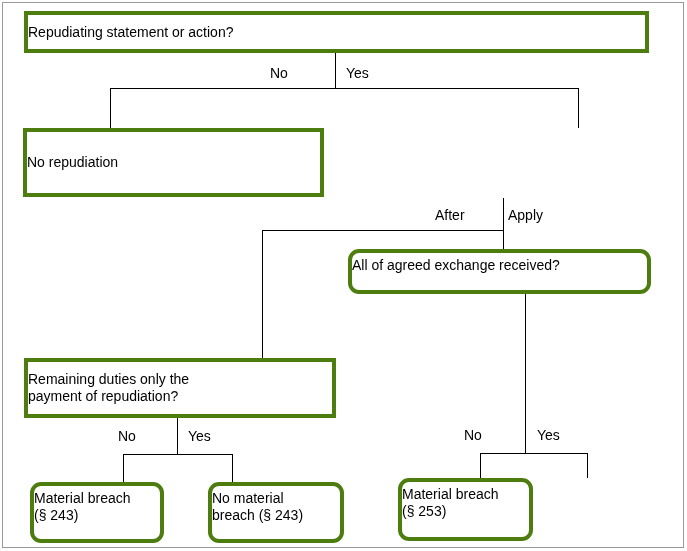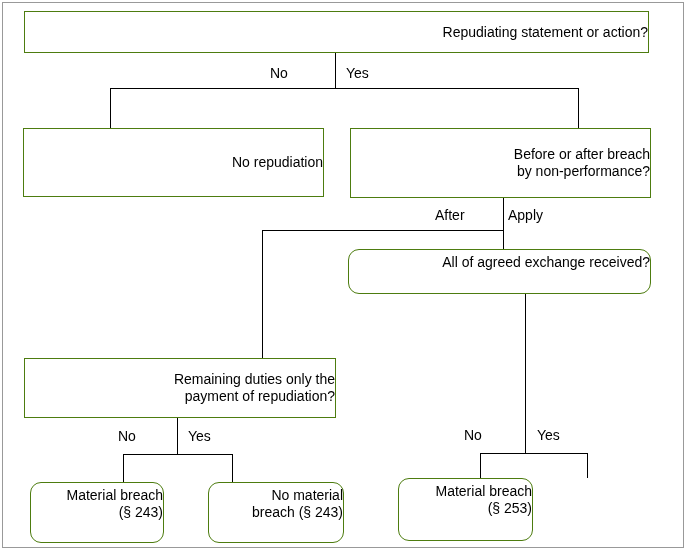--- a/index.html
+++ b/index.html
@@ -21,30 +21,29 @@
     position: absolute;
     left: 2px;
     top: 2px;
     width: 682px;
     height: 546px;
     border: 1px solid #999999;
     box-sizing: border-box;
   }
   .node {
     position: absolute;
-    border: 1px solid #4d7c0f;
+    border: 4px solid #4d7c0f;
     background: #ffffff;
     box-sizing: border-box;
     display: flex;
     flex-direction: column;
-    align-items: flex-end;
+    align-items: flex-start;
     justify-content: center;
     text-align: center;
     line-height: 17px;
-    padding-left: 8px;
   }
   .node.top-pad {
     justify-content: flex-start;
     padding-top: 4px;
     border-radius: 11px;
   }
   .ln {
     position: absolute;
     background: #000000;
   }
@@ -64,24 +63,20 @@
   <div class="frame"></div>
 
   <div class="node" style="left:24px; top:11px; width:625px; height:42px;">
     <div>Repudiating statement or action?</div>
   </div>
 
   <div class="node" style="left:23px; top:128px; width:301px; height:69px;">
     <div>No repudiation</div>
   </div>
 
-  <div class="node" style="left:350px; top:128px; width:301px; height:70px;">
-    <div>Before or after breach</div>
-    <div>by non-performance?</div>
-  </div>
 
   <div class="node top-pad" style="left:348px; top:249px; width:303px; height:45px;">
     <div>All of agreed exchange received?</div>
   </div>
 
   <div class="node" style="left:24px; top:358px; width:312px; height:60px;">
     <div>Remaining duties only the</div>
     <div>payment of repudiation?</div>
   </div>
 

